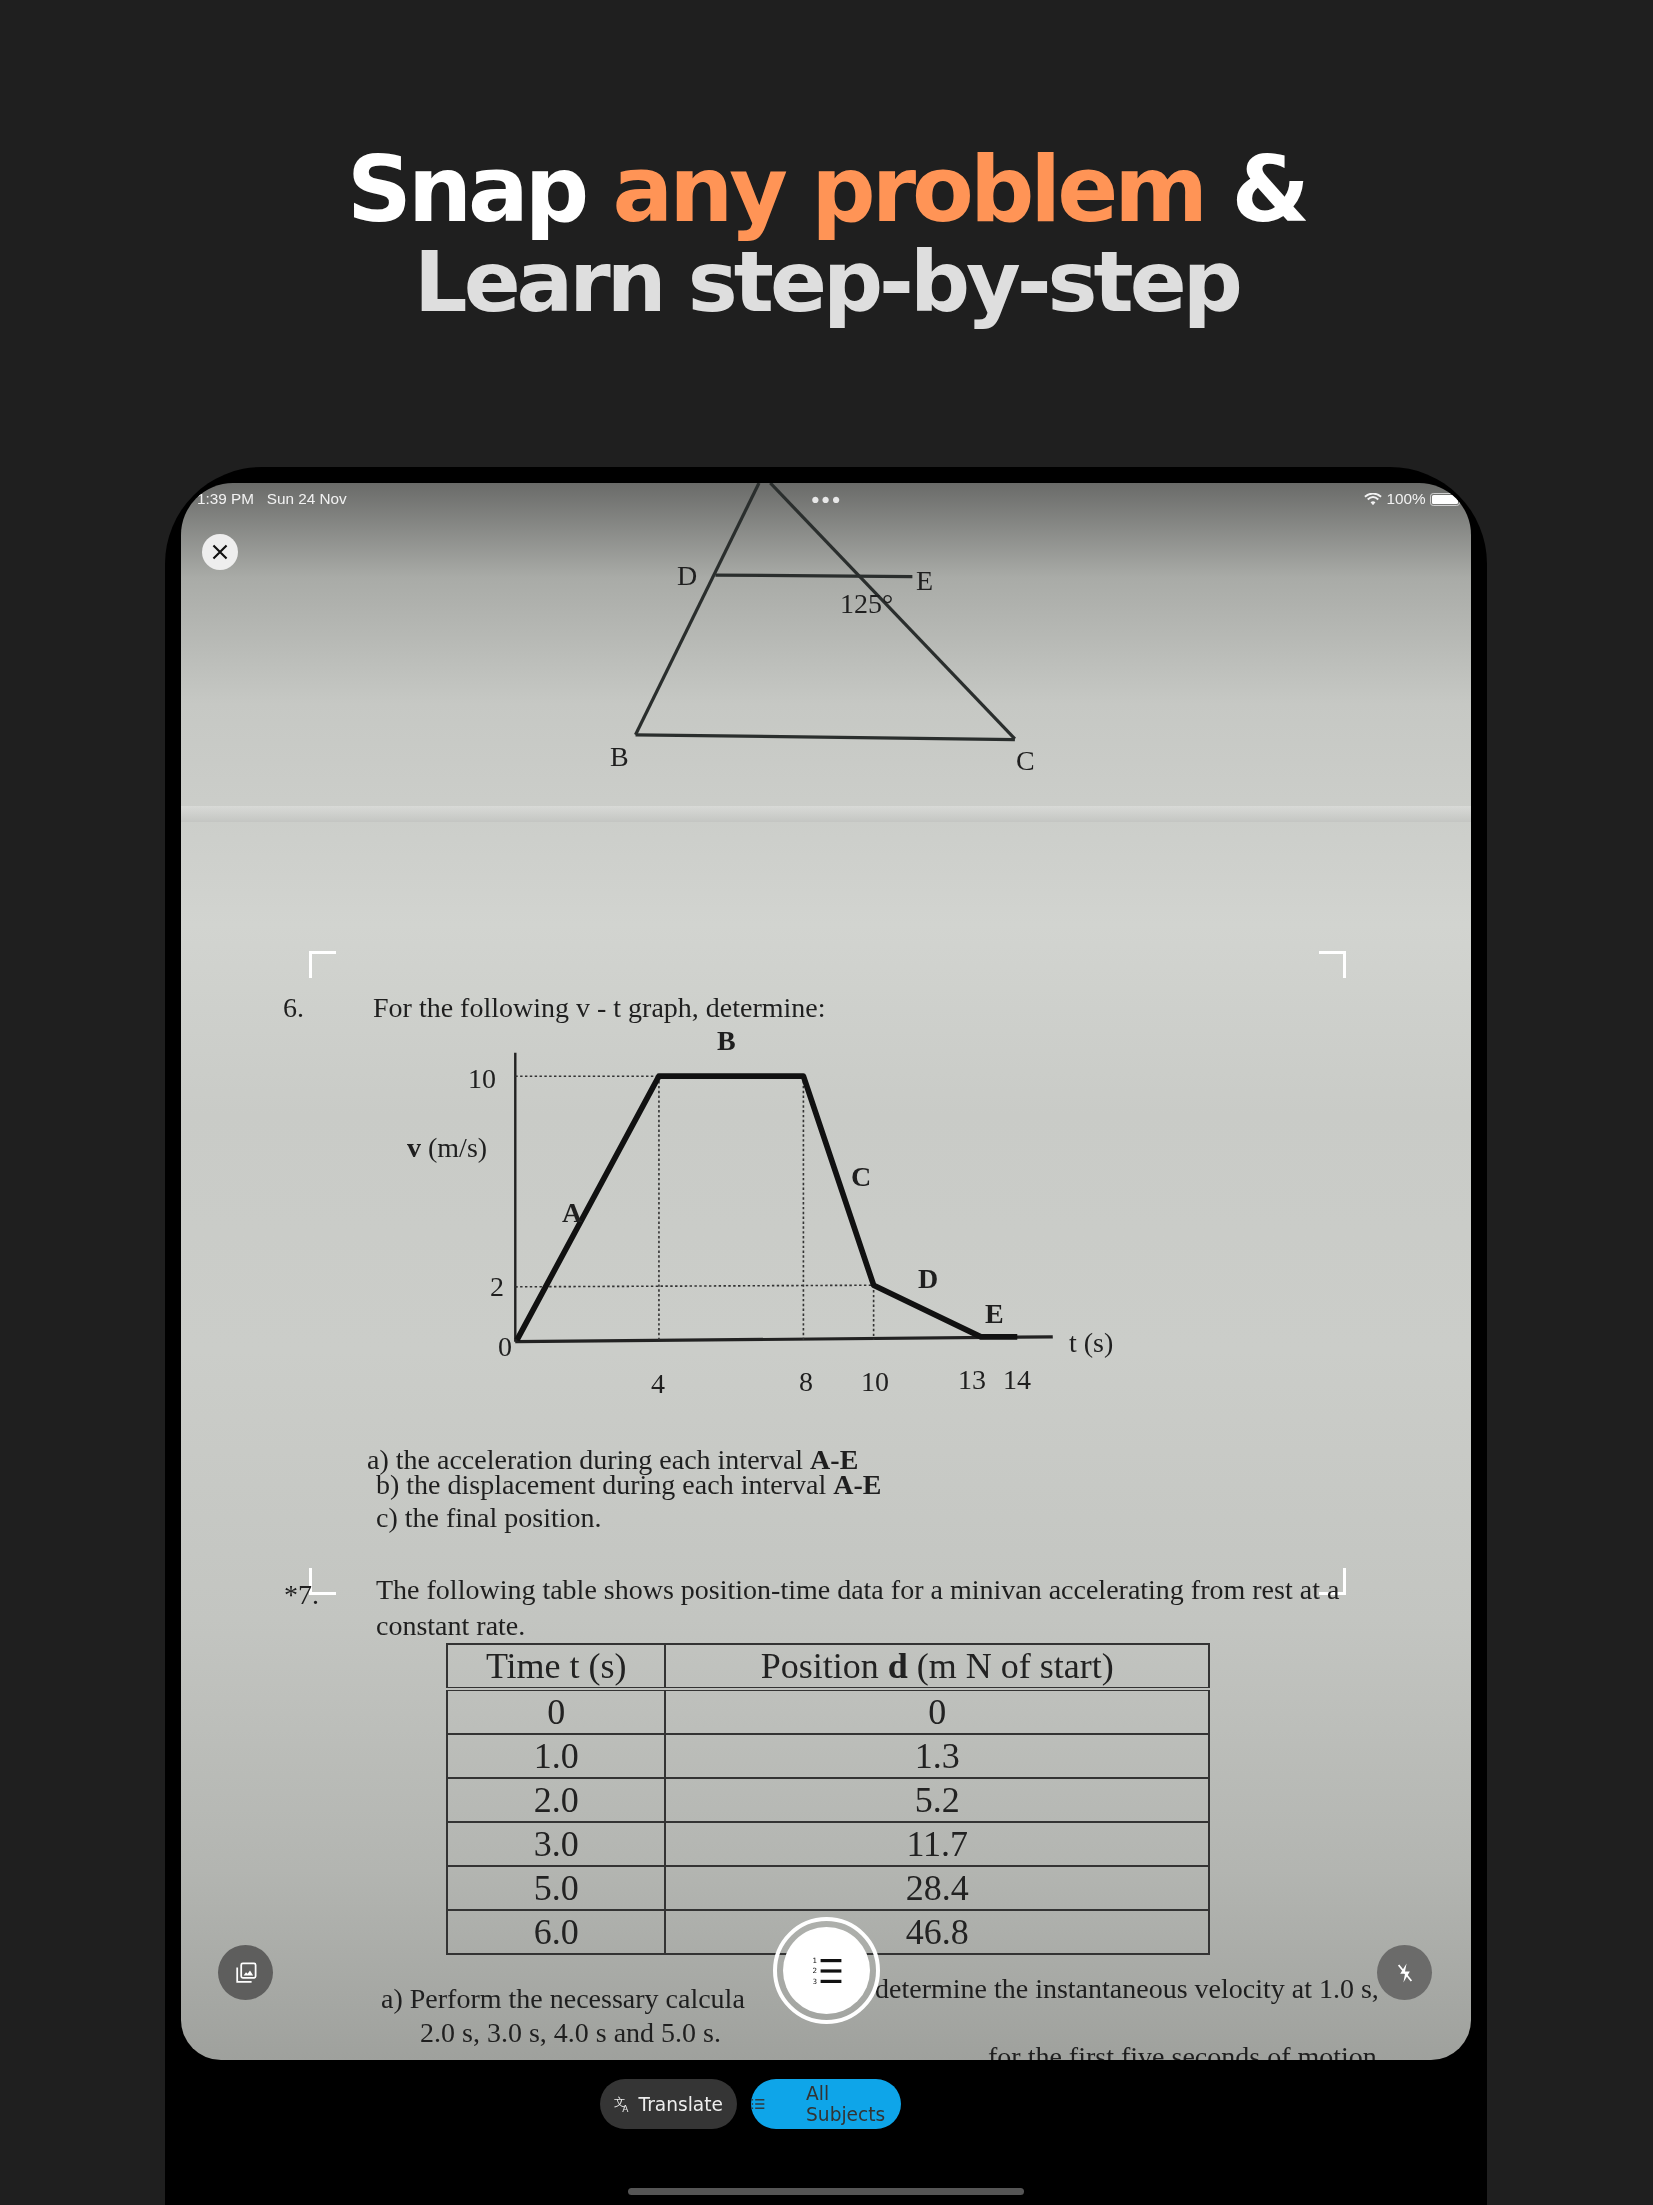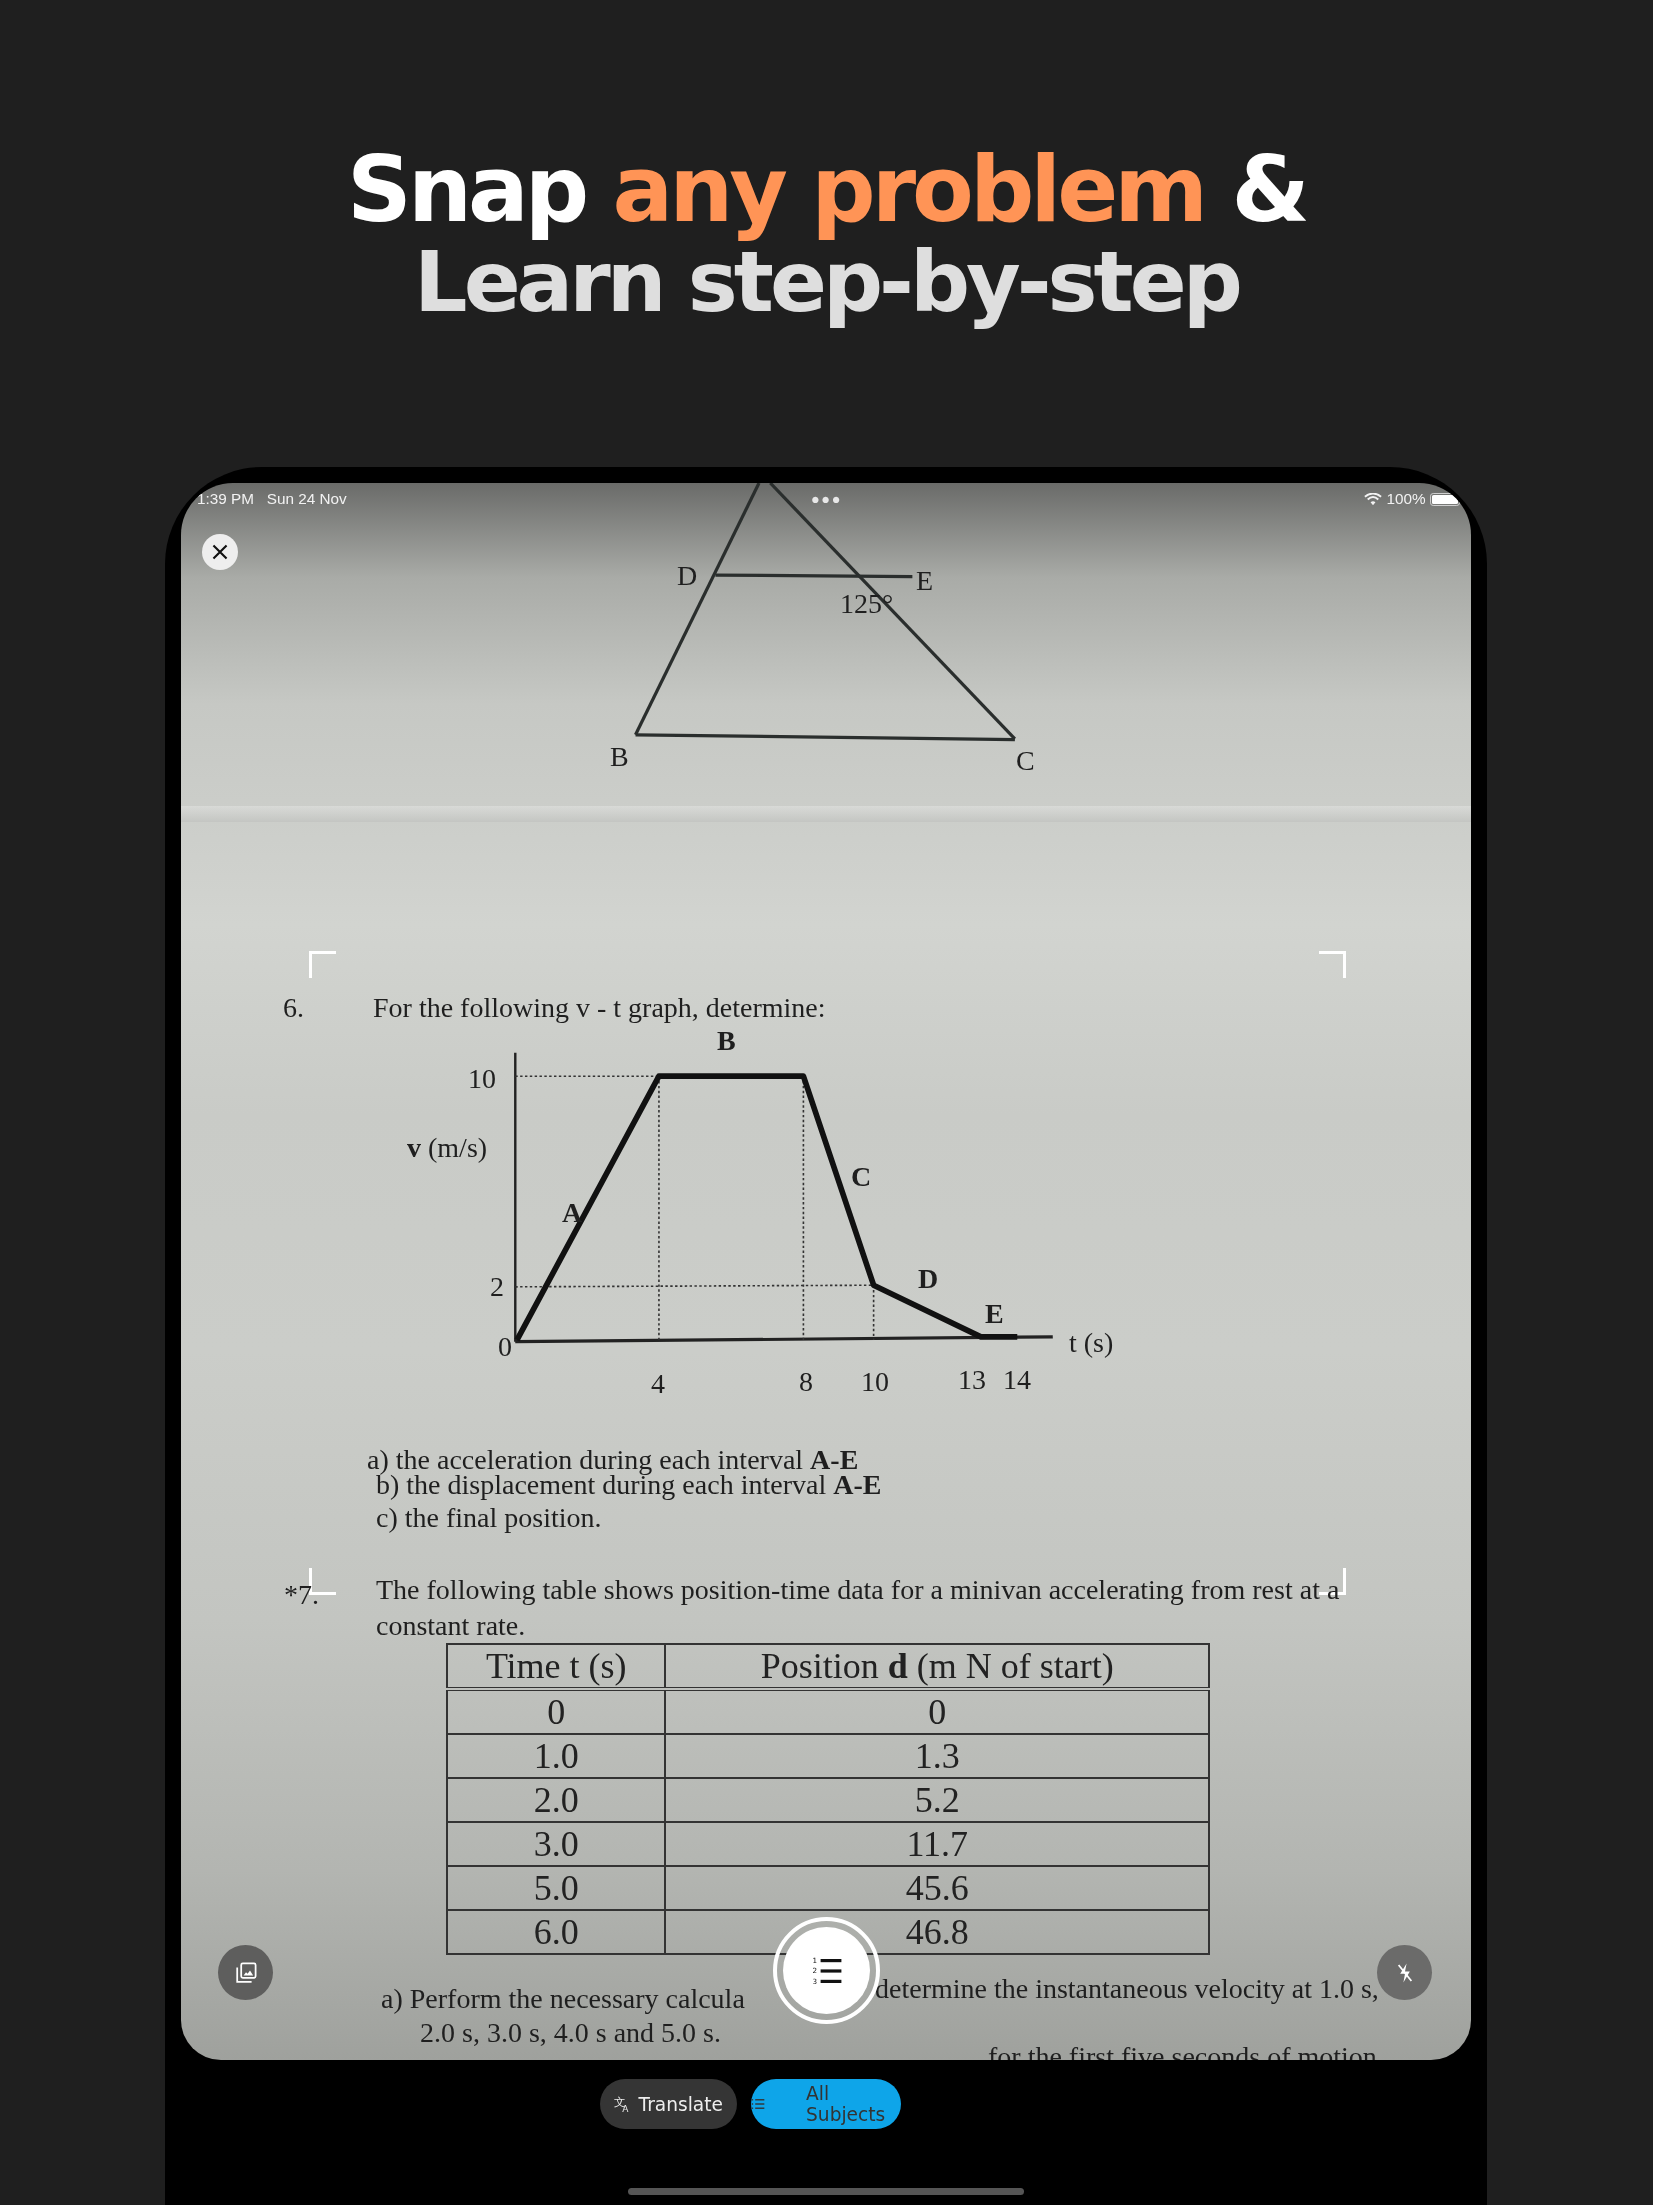--- a/index.html
+++ b/index.html
@@ -130,21 +130,21 @@
       <tr>
           <td>2.0</td>
           <td>5.2</td>
         </tr>
       <tr>
           <td>3.0</td>
           <td>11.7</td>
         </tr>
       <tr>
           <td>5.0</td>
-          <td>45.6</td>
+          <td>28.4</td>
         </tr>
       <tr>
           <td>6.0</td>
           <td>46.8</td>
         </tr>
     </tbody>
   </table>
 
   <div class="paper ptext" style="left:200px;top:1500px;white-space:nowrap;">a) Perform the necessary calcula</div>
   <div class="paper ptext" style="left:694px;top:1490px;white-space:nowrap;">determine the instantaneous velocity at 1.0 s,</div>

